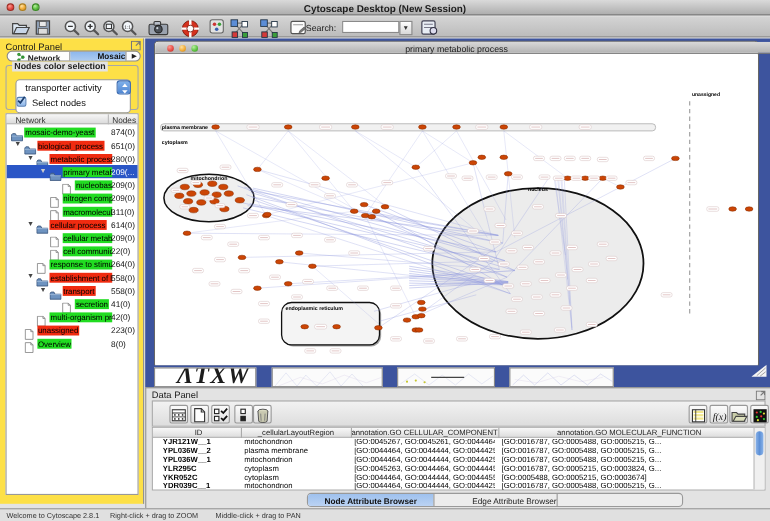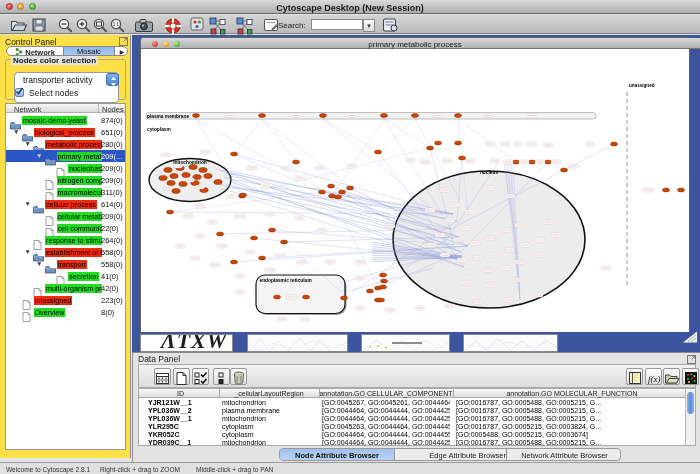--- a/index.html
+++ b/index.html
@@ -106,21 +106,21 @@
 
   <div class="abs" style="left:6px;top:11px;width:122px;height:10px;border:1px solid #8a8a8a;border-radius:5px;background:#fdfdfd;overflow:hidden">
     <div class="abs" style="left:0;top:0;width:57px;height:10px;border-right:1px solid #8a8a8a;text-align:center;white-space:nowrap;font-size:7.5px;font-weight:bold;color:#222;line-height:10px">
       <span style="position:relative;top:1px;display:inline-block"><svg width="8" height="8" viewBox="0 0 10 11">
             <circle cx="2.5" cy="2" r="1.7" fill="#3faf3f" stroke="#1c6e1c" stroke-width="0.7"></circle>
             <circle cx="7.5" cy="5.5" r="1.7" fill="#3faf3f" stroke="#1c6e1c" stroke-width="0.7"></circle>
             <circle cx="2.5" cy="9" r="1.7" fill="#3faf3f" stroke="#1c6e1c" stroke-width="0.7"></circle>
             <path d="M2.5 2 L7.5 5.5 L2.5 9" fill="none" stroke="#2a8a2a" stroke-width="0.8"></path>
           </svg></span> Network
     </div>
-    <div class="abs" style="left:57px;top:0;width:51px;height:10px;background:linear-gradient(#8db7ec,#b4d0f2);border-right:1px solid #8a8a8a;text-align:center;white-space:nowrap;font-size:7.5px;font-weight:normal;color:#111;line-height:10px">Mosaic</div>
+    <div class="abs" style="left:57px;top:0;width:51px;height:10px;background:linear-gradient(#8db7ec,#b4d0f2);border-right:1px solid #8a8a8a;text-align:right;white-space:nowrap;font-size:7.5px;font-weight:bold;color:#111;line-height:10px">Mosaic</div>
     <div class="abs" style="left:108px;top:0;width:14px;height:10px;text-align:center;font-size:6px;line-height:10px;color:#222">▶</div>
   </div>
 
   <div class="abs" style="left:5px;top:24px;width:121px;height:41px;border:1px solid #a8a8a8;border-radius:3px">
     <div class="abs" style="left:5px;top:-4px;background:#e3e3e3;padding:0 2px;font-size:8px;font-weight:bold;color:#222">Nodes color selection</div>
     <div class="abs" style="left:8px;top:12px;width:105px;height:31px;background:#fff;border:1px solid #999;border-radius:4px">
       <span class="abs" style="left:8px;top:2px;font-size:8.5px;color:#111">transporter activity</span>
       <span class="abs" style="left:91px;top:0;width:13px;height:13px;background:linear-gradient(#7fb0ea,#4f86d2);border-radius:3px;border:0.5px solid #3a6ab0">
         <svg width="13" height="13" viewBox="0 0 13 13">
             <path d="M6.5 2 L9 5 L4 5 Z" fill="#fff"></path>
@@ -992,21 +992,20 @@
     </div>
 
     <div class="abs" style="left:546px;top:0;width:10px;height:56px;background:#f0f0f0;border-left:1px solid #bbb">
       <div class="abs" style="left:1px;top:3px;width:7px;height:22px;border-radius:4px;background:linear-gradient(90deg,#8ab2e8,#5b8fd6 50%,#8ab2e8)"></div>
     </div>
   </div>
 
   <div class="abs" style="left:146px;top:95px;width:342px;height:13px;border:1px solid #999;border-radius:4px;background:#ececec;overflow:hidden">
     <div class="abs" style="left:0;top:0;width:115px;height:13px;background:linear-gradient(#9ec1ee,#c0d6f4);border-right:1px solid #999;text-align:center;font-size:7.5px;font-weight:bold;line-height:13px;color:#111">Node Attribute Browser</div>
     <div class="abs" style="left:115px;top:0;width:112px;height:13px;border-right:1px solid #999;text-align:right;font-size:7.5px;line-height:13px;color:#222">Edge Attribute Browser</div>
-    <div class="abs" style="left:227px;top:0;width:115px;height:13px;text-align:center;font-size:7.5px;line-height:13px;color:#222">Network Attribute Browser</div>
   </div>
 </div>
 
 <div class="abs" style="left:0;top:462px;width:700px;height:12px;background:#e0e0e0;border-top:1px solid #9a9a9a">
   <span class="abs" style="left:6px;top:2.5px;font-size:6.6px;color:#333">Welcome to Cytoscape 2.8.1</span>
   <span class="abs" style="left:100px;top:2.5px;font-size:6.6px;color:#333">Right-click + drag to ZOOM</span>
   <span class="abs" style="left:196px;top:2.5px;font-size:6.6px;color:#333">Middle-click + drag to PAN</span>
 </div>
 
 </body></html>

